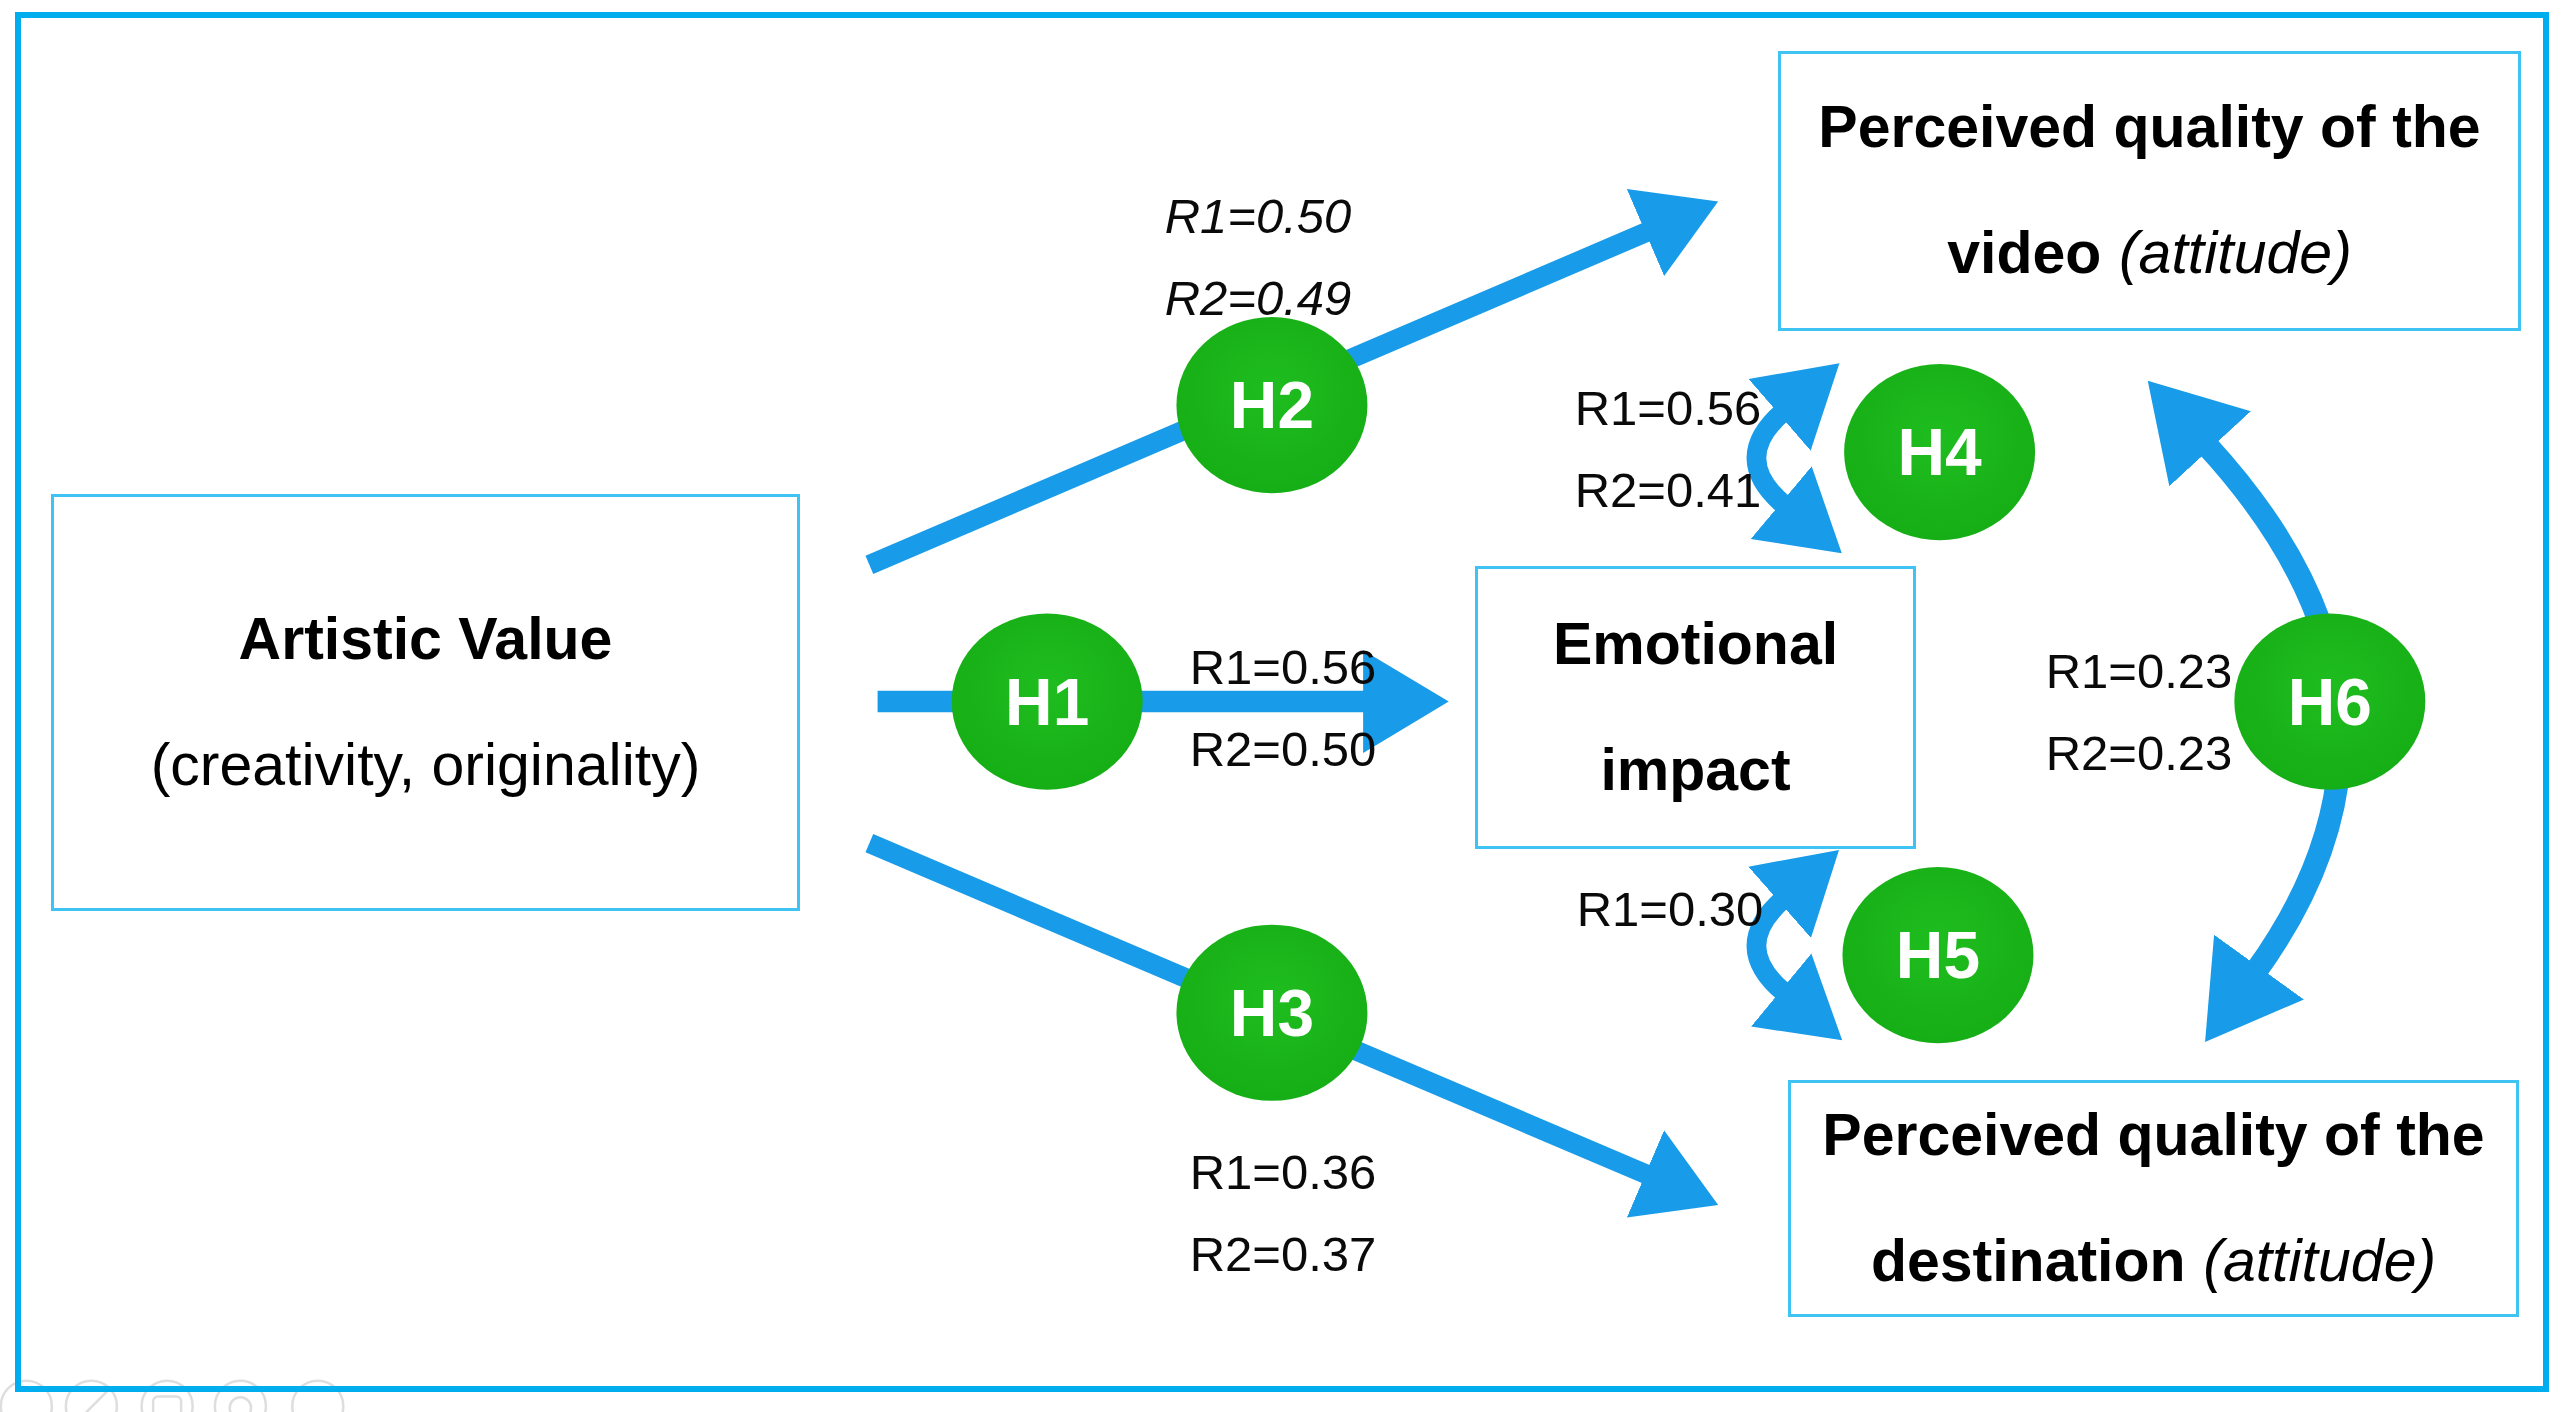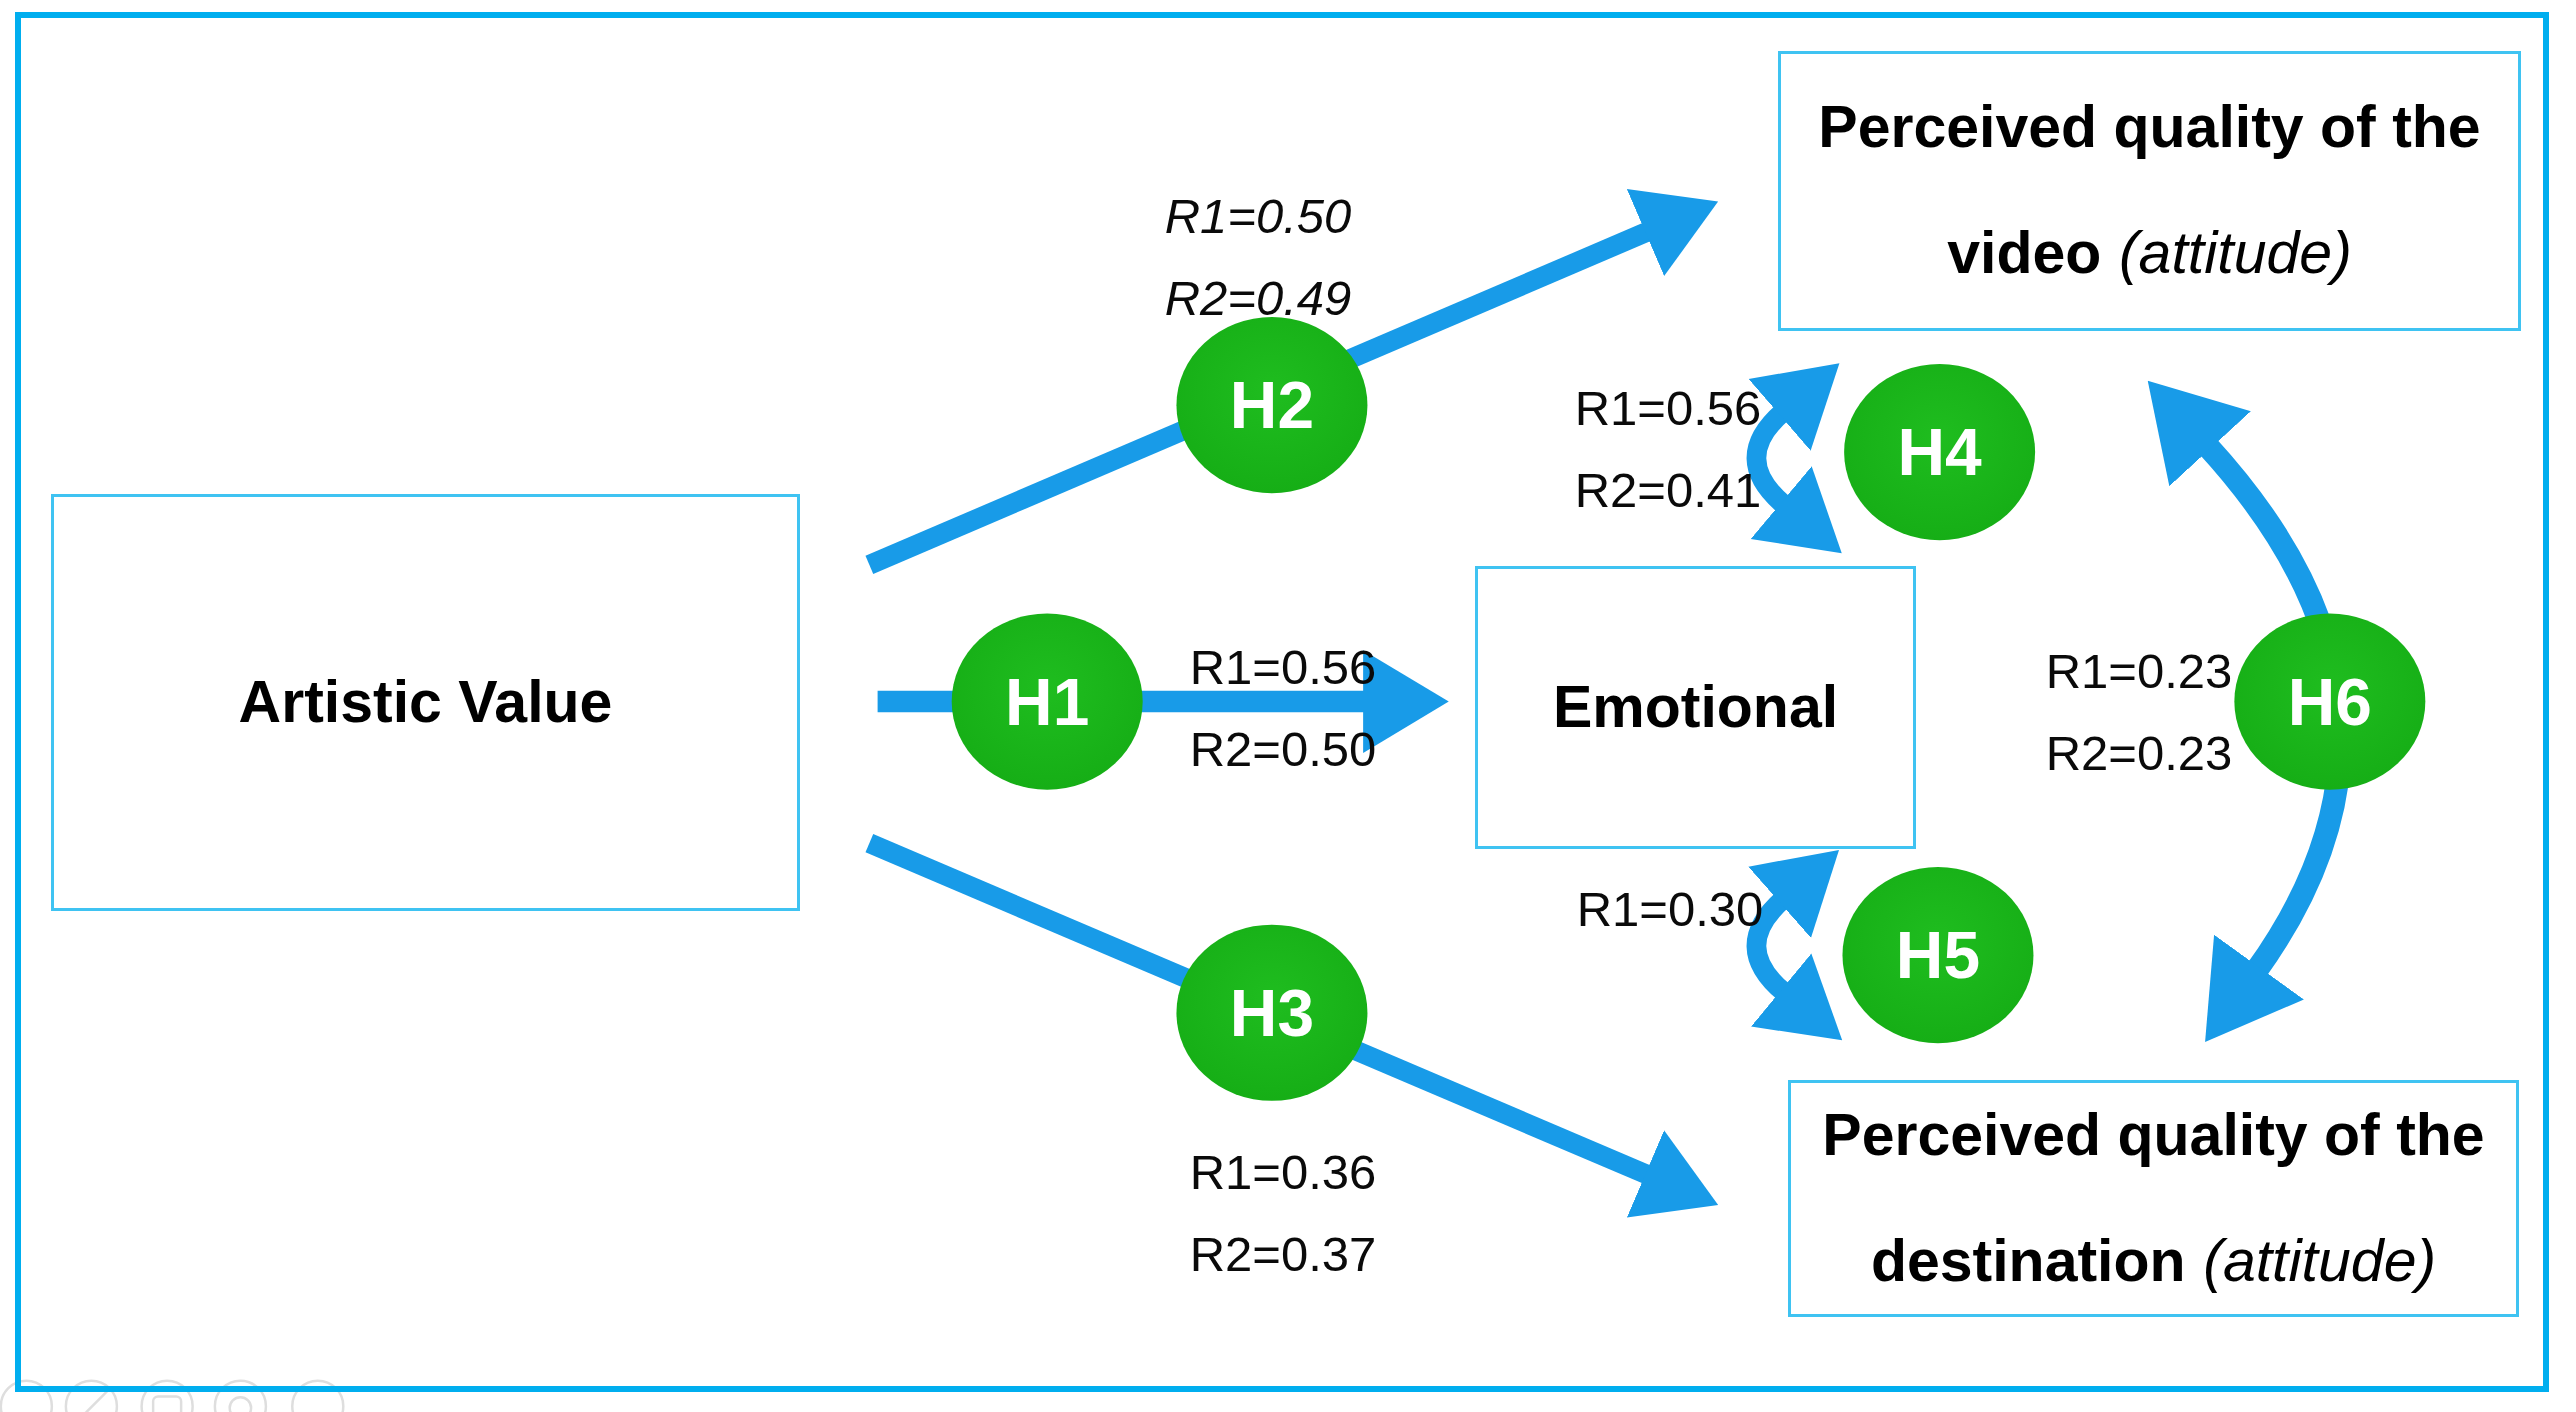--- a/index.html
+++ b/index.html
@@ -78,29 +78,31 @@
       <ellipse cx="2354" cy="1160" rx="116" ry="107" fill="url(#nodeFill)"></ellipse>
       <text x="2354" y="1188" class="node-label">H5</text>
 
       <ellipse cx="2830" cy="852" rx="116" ry="107" fill="url(#nodeFill)"></ellipse>
       <text x="2830" y="880" class="node-label">H6</text>
     </g>
   </svg>
 
   <div class="box" style="left:51px;top:494px;width:749px;height:417px;">
     <div class="line b">Artistic Value</div>
+    <div class="line">(creativity, originality)</div>
   </div>
 
   <div class="box" style="left:1778px;top:51px;width:743px;height:280px;">
     <div class="line b">Perceived quality of the</div>
     <div class="line"><span class="b">video</span><span class="note">(attitude)</span></div>
   </div>
 
   <div class="box" style="left:1475px;top:566px;width:441px;height:283px;">
     <div class="line b">Emotional</div>
+    <div class="line b">impact</div>
   </div>
 
   <div class="box" style="left:1788px;top:1080px;width:731px;height:237px;">
     <div class="line b">Perceived quality of the</div>
     <div class="line"><span class="b">destination</span><span class="note">(attitude)</span></div>
   </div>
 
   <div class="rlabel" style="left:1118px;top:175px;font-style:italic;">
     <div>R1=0.50</div>
     <div>R2=0.49</div>

